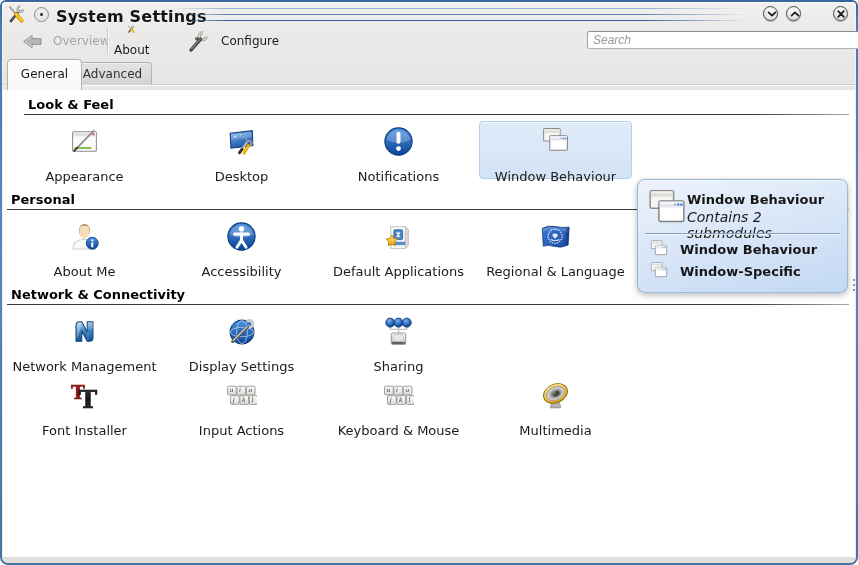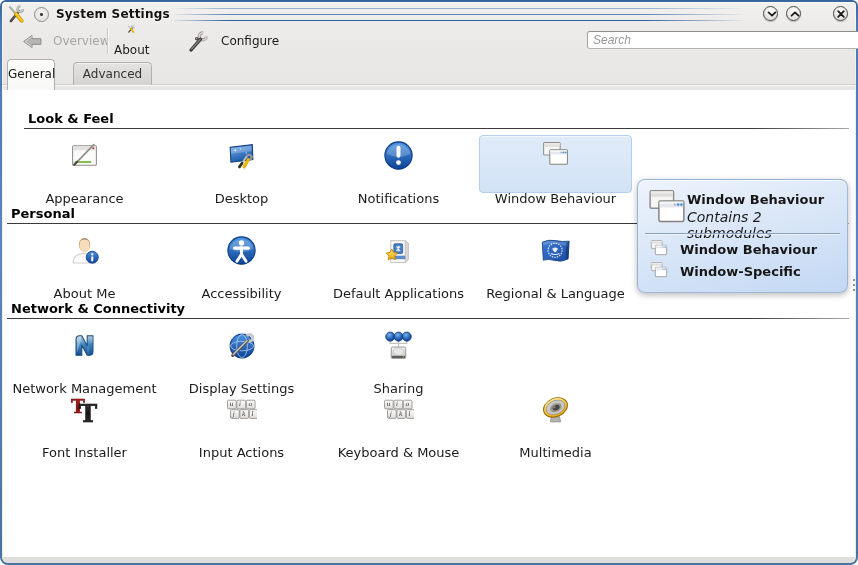--- a/index.html
+++ b/index.html
@@ -13,21 +13,21 @@
     background:linear-gradient(180deg,#f2f1ef 0px,#edebe9 24px,#eae8e6 56px,#e8e6e4 90px,#e0deda 100%);
     box-shadow:inset 0 1px 0 rgba(255,255,255,.65), inset 1px 0 0 rgba(255,255,255,.4), inset -1px 0 0 rgba(255,255,255,.4); }
 
   
   .titlebar { position:absolute; left:2px; top:2px; right:2px; height:23px; }
   .app-icon { position:absolute; left:6px; top:3px; }
   .pin-btn { position:absolute; left:32px; top:5px; width:15px; height:15px; border-radius:50%;
     border:1.4px solid #8e8c8a; background:radial-gradient(circle at 50% 35%,#f2f1ef,#e2e0de); }
   .pin-btn::after { content:""; position:absolute; left:5px; top:5px; width:2.6px; height:2.6px;
     border-radius:50%; background:#3c3c3a; }
-  .win-title { position:absolute; left:54px; top:4.5px; font-size:12px; font-weight:bold;
+  .win-title { position:absolute; left:54px; top:4.5px; font-size:16px; font-weight:bold;
     color:#131313; letter-spacing:.2px; text-shadow:0 1px 0 rgba(255,255,255,.5); }
   .stripes { position:absolute; left:168px; right:108px; top:0; height:23px; }
   .stripe { position:absolute; left:0; right:0; height:1.4px; border-radius:1px; }
   .stripe.s1 { top:5.5px;
     background:linear-gradient(to right, rgba(130,163,203,0) 0, rgba(130,163,203,.85) 10%, rgba(130,163,203,.85) 82%, rgba(130,163,203,0) 100%); }
   .stripe.s2 { top:11.5px;
     background:linear-gradient(to right, rgba(84,128,181,0) 0, rgba(84,128,181,.95) 10%, rgba(84,128,181,.95) 82%, rgba(84,128,181,0) 100%); }
   .stripe.s3 { top:17.5px;
     background:linear-gradient(to right, rgba(47,97,158,0) 0, rgba(47,97,158,1) 10%, rgba(47,97,158,1) 82%, rgba(47,97,158,0) 100%); }
   .tb-btn { position:absolute; top:3.5px; width:15px; height:15px; border-radius:50%;
@@ -49,44 +49,44 @@
     border-radius:3px; background:#ffffff; font-family:Liberation Sans, sans-serif;
     font-size:12px; padding:0 5px; color:#c2410c; outline:none;margin-left:20px; }
   .search::placeholder { font-style:italic; color:#9b9997; opacity:1; }
 
   
   .tabs { position:absolute; left:2px; top:57px; right:2px; height:33px; }
   .pane-line { position:absolute; left:0; right:0; top:27px; height:1px; background:#d2d0ce;
     box-shadow:0 1px 0 #fbfbfa; }
   .tab { position:absolute; border:1px solid #b2b0ae; border-bottom:none;
     border-radius:4.5px 4.5px 0 0; font-size:12px; color:#232323; text-align:center; }
-  .tab-active { left:5px; top:2px; width:48px; height:31px; padding-top:7px; z-index:2;
+  .tab-active { left:5px; top:2px; width:75px; height:31px; padding-top:7px; z-index:2;
     background:linear-gradient(#fcfcfb,#f8f8f7); color:#1a1a1a;
     box-shadow:inset 0 1px 0 rgba(255,255,255,.9); }
   .tab-inactive { left:71px; top:5px; width:79px; height:23px; padding-top:4px; z-index:1;
     background:linear-gradient(#e4e3e1,#d4d3d1); color:#333;
     box-shadow:inset 0 1px 0 rgba(255,255,255,.5); }
 
   
   .content { position:absolute; left:3px; top:90px; width:852px; height:467px;
     background:#ffffff; overflow:hidden; }
   .sec-h { font-size:13px; font-weight:bold; color:#000; line-height:15px;
     padding:13px 0 2px 4px; margin:0 6px 0 4px;
     border-bottom:1px solid; border-image:linear-gradient(to right,#3a3a3a 88%,#aaa) 1; }
-  .section:first-child .sec-h { padding-top:21px;margin-left:21px; }
+  .section:first-child .sec-h { padding-top:7px;margin-left:21px; }
   .section:nth-child(4) .sec-h { padding-top:11px; }
   .row { display:flex; flex-wrap:wrap; row-gap:2.5px; padding:6px 0 0 3px; }
   .item { position:relative; width:157px; height:58px; padding-top:5px; text-align:center;
     cursor:default; }
   .item.hl::before { content:""; position:absolute; left:2px; right:2px; top:0; bottom:0;
     border-radius:4px; border:1px solid #b2cfec;
     background:linear-gradient(#e0ebf9,#d2e3f6);
     box-shadow:inset 0 1px 0 rgba(255,255,255,.6); }
   .gicon { position:relative; display:block; margin:0 auto; width:31px; height:31px; }
-  .ilabel { position:relative; margin-top:20px; font-size:13px; line-height:15px; color:#1b1b1b; }
+  .ilabel { position:relative; margin-top:12px; font-size:13px; line-height:15px; color:#1b1b1b; }
 
   
   .tooltip { position:absolute; left:637px; top:179px; width:211px; height:114px;
     border-radius:8px; border:1px solid rgba(125,155,195,.65);
     background:linear-gradient(165deg,#edf3fc 0%,#dce8f8 40%,#c3d8f4 100%);
     box-shadow:0 2px 6px rgba(0,0,0,.28), inset 0 1px 0 rgba(255,255,255,.7); z-index:5; }
   .tt-big-icon { position:absolute; left:7px; top:7px; }
   .tt-title { position:absolute; left:49px; top:12px; font-size:13px; font-weight:bold; color:#161616; }
   .tt-sub { position:absolute; left:49px; top:29px; font-size:14px; font-style:italic; color:#1c1c1c; }
   .tt-sep { position:absolute; left:7px; right:7px; top:53px; height:1px; background:#8aa0bd;

